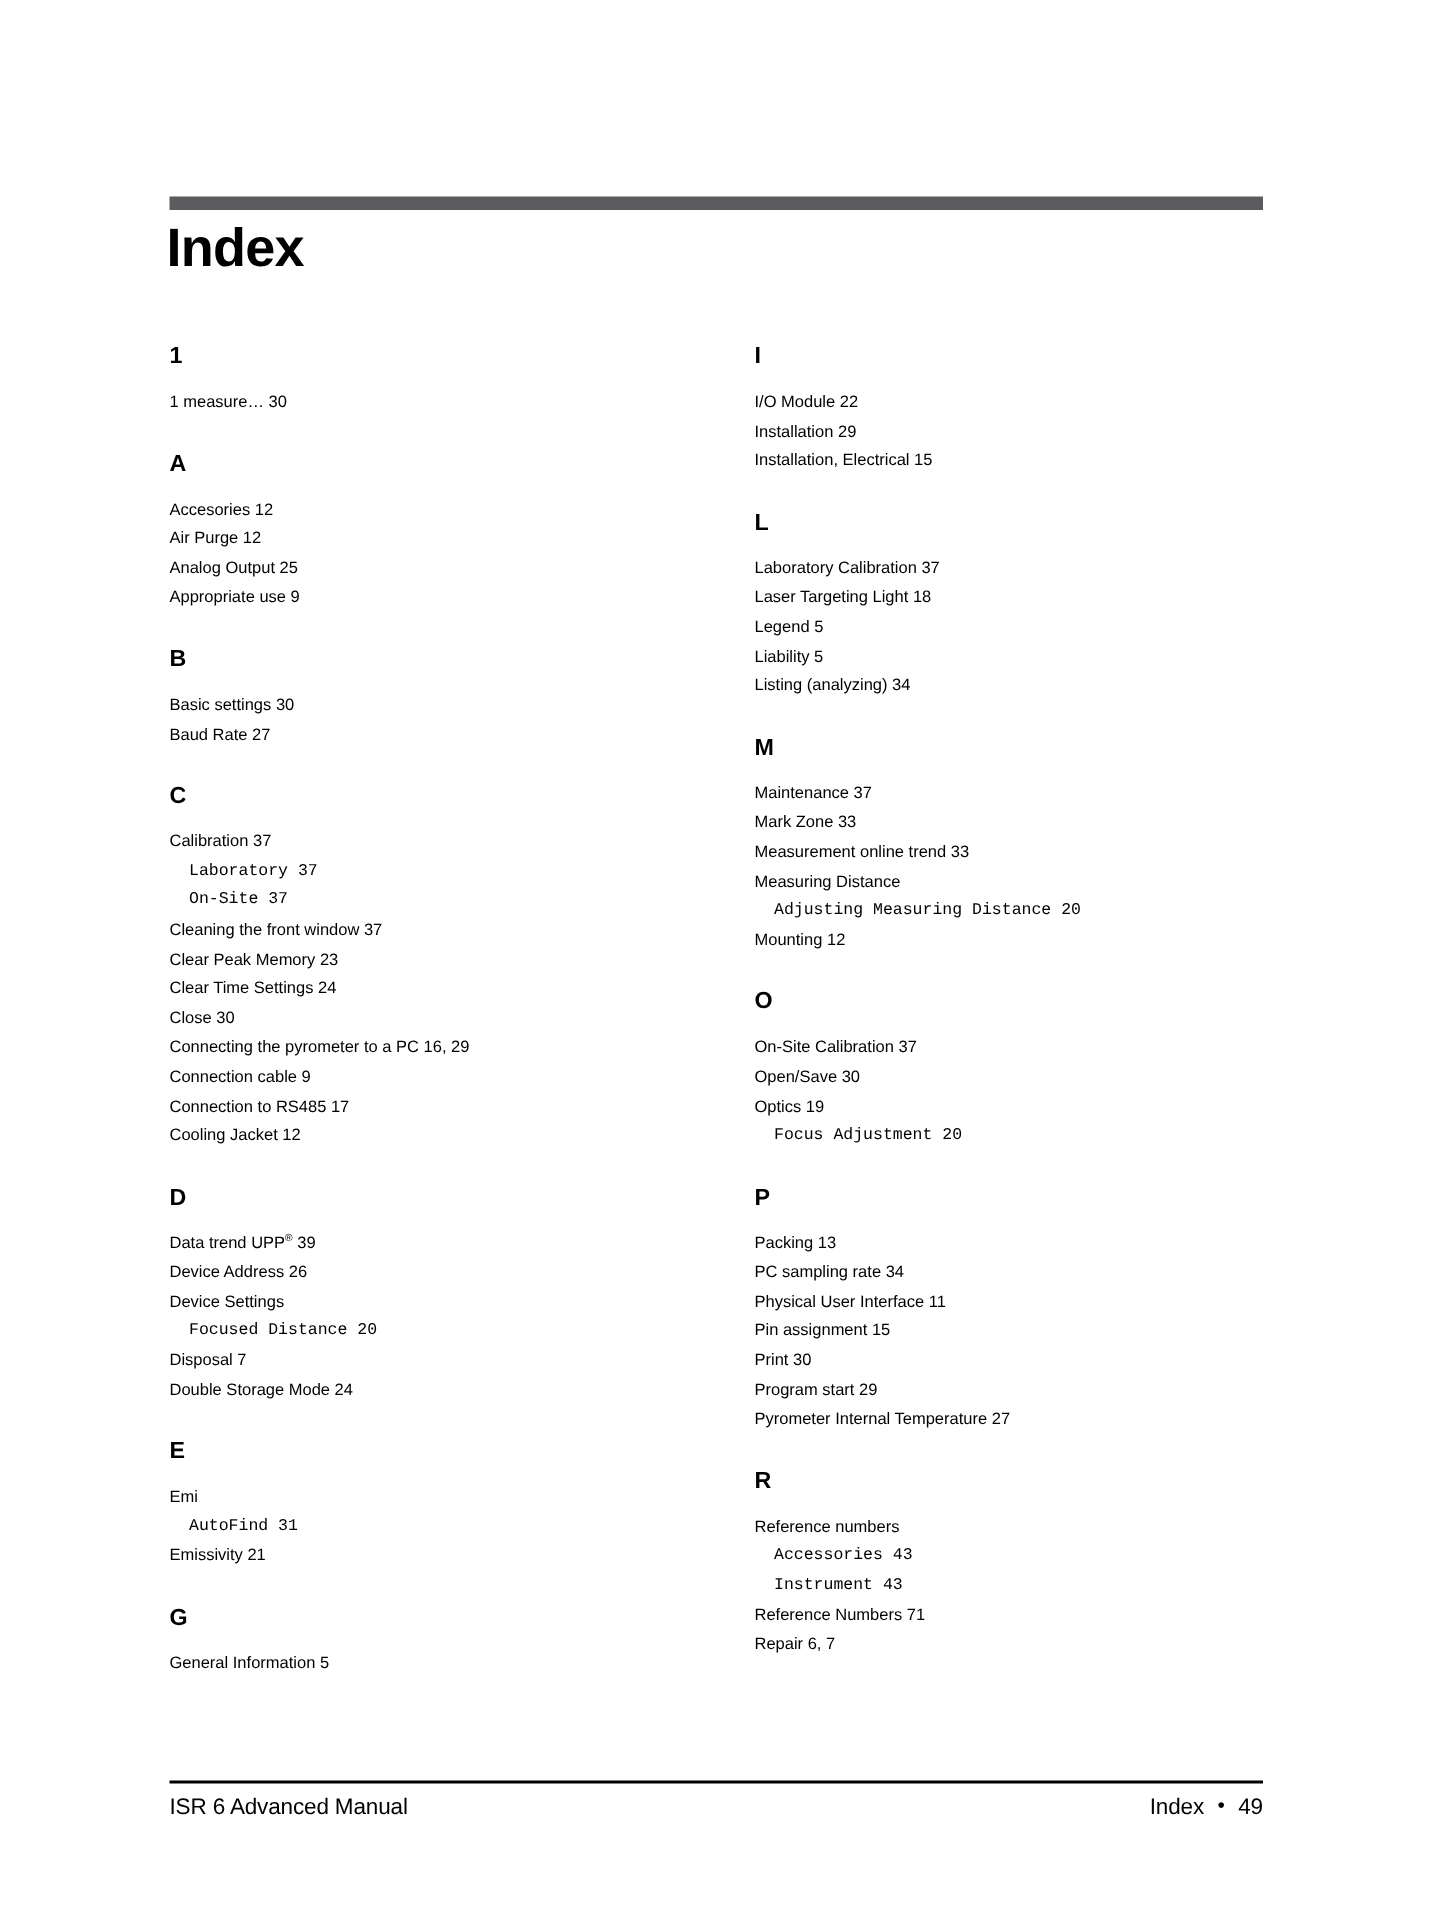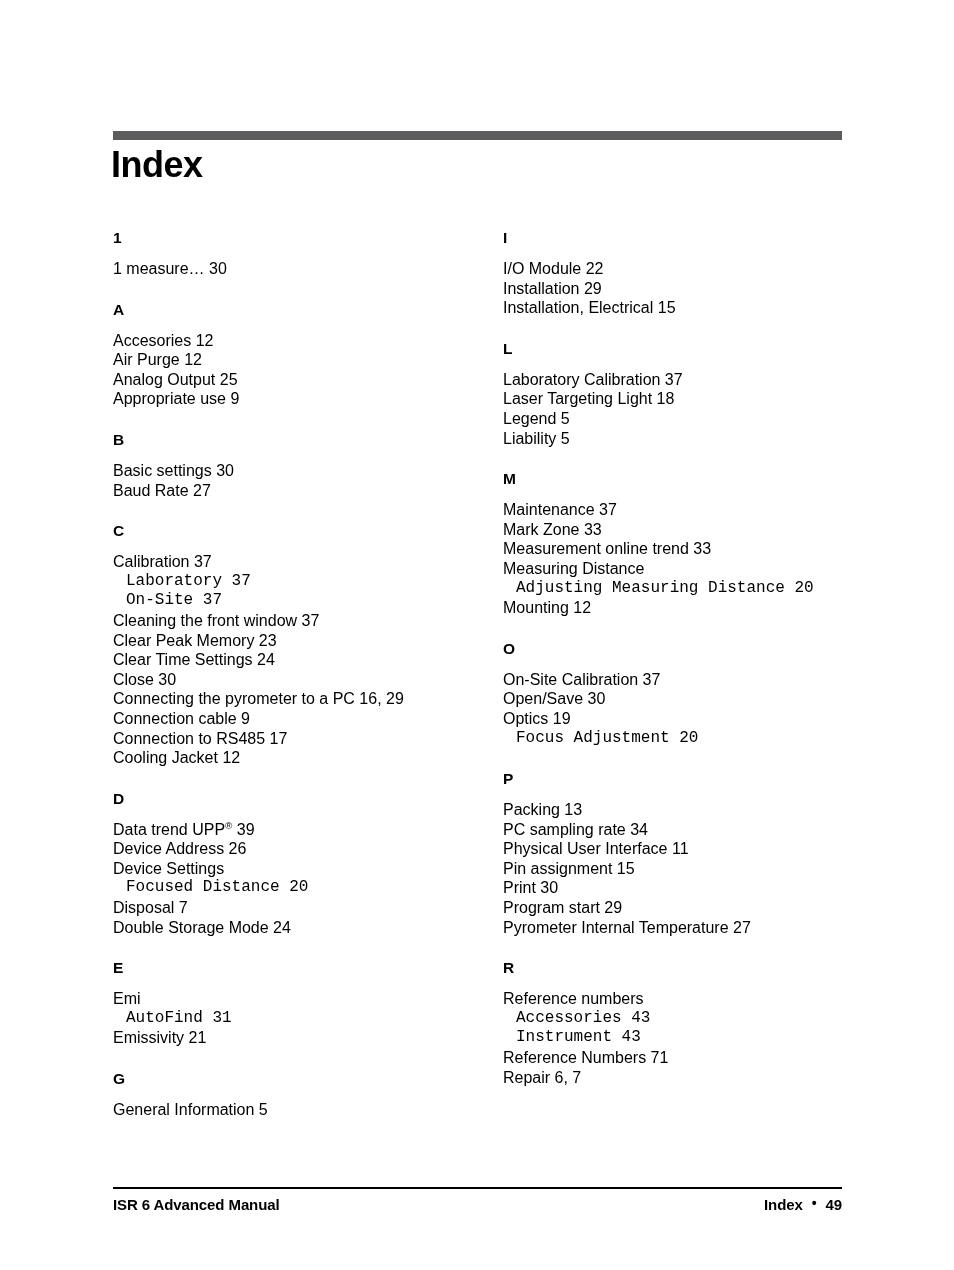--- a/index.html
+++ b/index.html
@@ -65,21 +65,21 @@
 
   .section-letter {
     font-size: 15.5px;
     font-weight: bold;
     line-height: 20px;
     margin-bottom: 11px;
     color: #000;
   }
 
   .entry {
-    font-size: 16px;
+    font-size: 11px;
     line-height: 19.6px;
     color: #000;
     white-space: nowrap;
   }
   .entry.sub {
     padding-left: 13px;
     font-family: Liberation Mono, monospace;
   }
   .entry sup {
     font-size: 0.62em;
@@ -99,21 +99,21 @@
   .footer {
     position: absolute;
     left: 113px;
     top: 1193px;
     width: 729px;
     height: 22px;
     display: flex;
     align-items: center;
     justify-content: space-between;
     font-size: 15px;
-    font-weight: bold;
+    font-weight: normal;
     letter-spacing: -0.1px;
     color: #000;
   }
   .footer-right {
     display: flex;
     align-items: center;
     gap: 9px;
     white-space: nowrap;
   }
   .footer-bullet {
@@ -189,20 +189,21 @@
           <div class="entry">I/O Module 22</div>
           <div class="entry">Installation 29</div>
           <div class="entry">Installation, Electrical 15</div>
         </div>
         <div class="section">
           <div class="section-letter">L</div>
           <div class="entry">Laboratory Calibration 37</div>
           <div class="entry">Laser Targeting Light 18</div>
           <div class="entry">Legend 5</div>
           <div class="entry">Liability 5</div>
+          <div class="entry">Listing (analyzing) 34</div>
         </div>
         <div class="section">
           <div class="section-letter">M</div>
           <div class="entry">Maintenance 37</div>
           <div class="entry">Mark Zone 33</div>
           <div class="entry">Measurement online trend 33</div>
           <div class="entry">Measuring Distance</div>
           <div class="entry sub">Adjusting Measuring Distance 20</div>
           <div class="entry">Mounting 12</div>
         </div>

